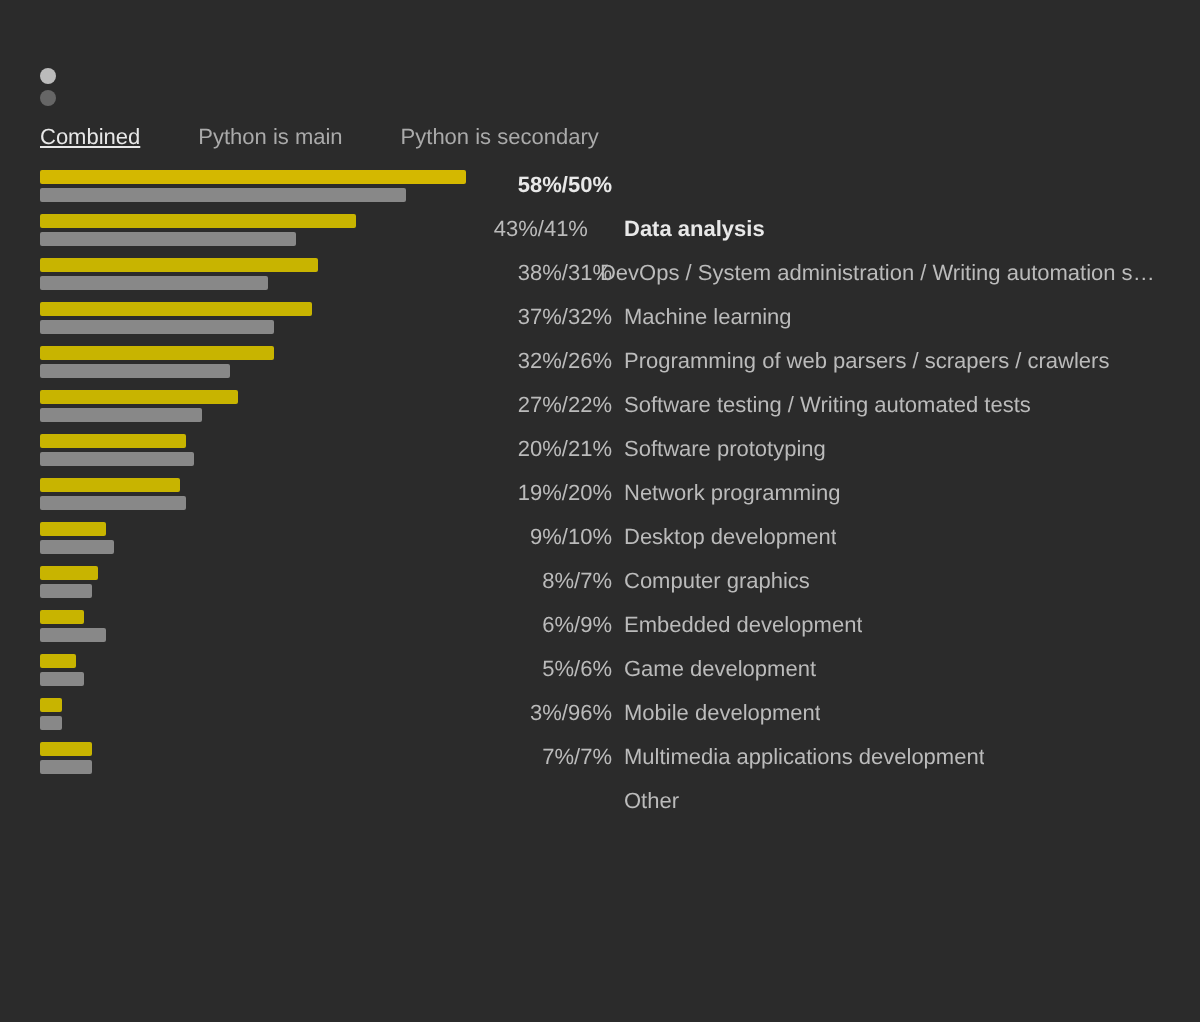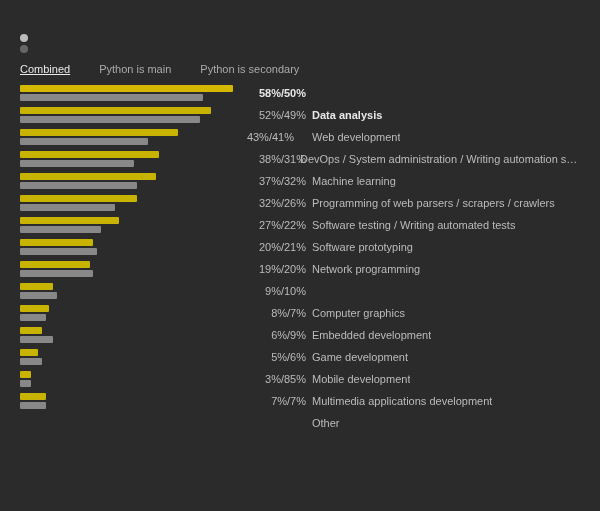--- a/index.html
+++ b/index.html
@@ -122,28 +122,20 @@
 <div class="chart-row first-row">
       <div class="bar-container">
         <div class="bar-2018" style="width:213px"></div>
         <div class="bar-2017" style="width:183px"></div>
       </div>
       <div class="percentage">58%/50%</div>
       <div class="label">Data analysis</div>
     </div>
     <div class="chart-row">
       <div class="bar-container">
-        <div class="bar-2018" style="width:191px"></div>
-        <div class="bar-2017" style="width:180px"></div>
-      </div>
-      <div class="percentage">52%/49%</div>
-      <div class="label">Web development</div>
-    </div>
-    <div class="chart-row">
-      <div class="bar-container">
         <div class="bar-2018" style="width:158px"></div>
         <div class="bar-2017" style="width:128px"></div>
       </div>
       <div class="percentage">43%/41%</div>
       <div class="label">DevOps / System administration / Writing automation scripts</div>
     </div>
     <div class="chart-row">
       <div class="bar-container">
         <div class="bar-2018" style="width:139px"></div>
         <div class="bar-2017" style="width:114px"></div>
@@ -182,20 +174,21 @@
       </div>
       <div class="percentage">20%/21%</div>
       <div class="label">Network programming</div>
     </div>
     <div class="chart-row">
       <div class="bar-container">
         <div class="bar-2018" style="width:70px"></div>
         <div class="bar-2017" style="width:73px"></div>
       </div>
       <div class="percentage">19%/20%</div>
+      <div class="label">Desktop development</div>
     </div>
     <div class="chart-row">
       <div class="bar-container">
         <div class="bar-2018" style="width:33px"></div>
         <div class="bar-2017" style="width:37px"></div>
       </div>
       <div class="percentage">9%/10%</div>
       <div class="label">Computer graphics</div>
     </div>
     <div class="chart-row">
@@ -220,21 +213,21 @@
         <div class="bar-2017" style="width:22px"></div>
       </div>
       <div class="percentage">5%/6%</div>
       <div class="label">Mobile development</div>
     </div>
     <div class="chart-row">
       <div class="bar-container">
         <div class="bar-2018" style="width:11px"></div>
         <div class="bar-2017" style="width:11px"></div>
       </div>
-      <div class="percentage">3%/85%</div>
+      <div class="percentage">3%/96%</div>
       <div class="label">Multimedia applications development</div>
     </div>
     <div class="chart-row">
       <div class="bar-container">
         <div class="bar-2018" style="width:26px"></div>
         <div class="bar-2017" style="width:26px"></div>
       </div>
       <div class="percentage">7%/7%</div>
       <div class="label">Other</div>
     </div>

